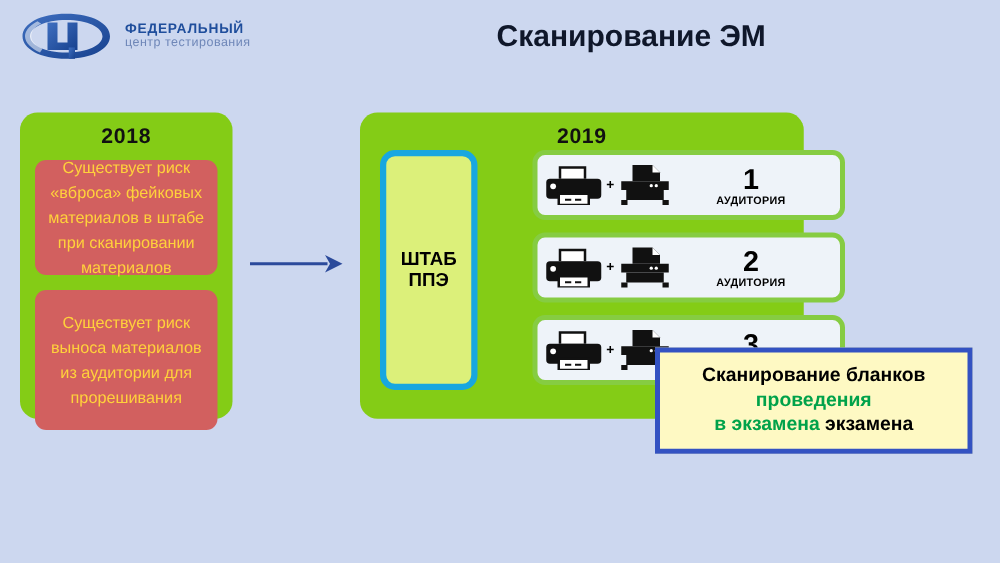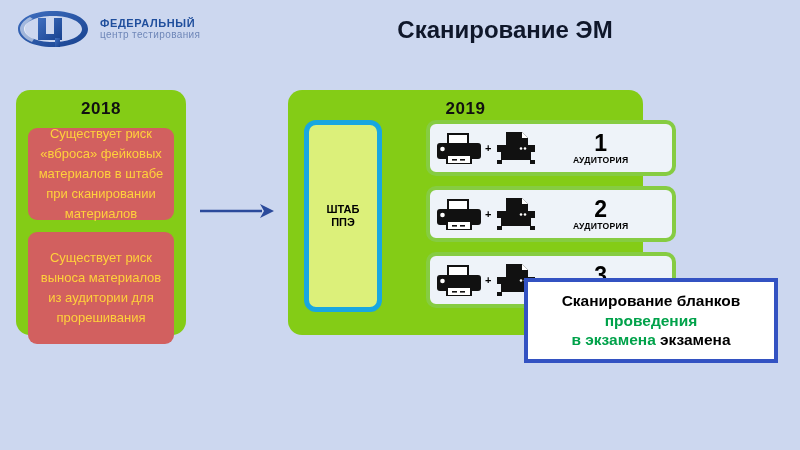--- a/index.html
+++ b/index.html
@@ -126,21 +126,21 @@
     width: 78px;
     height: 192px;
     background: #dcf07a;
     border: 5px solid #18a7e0;
     border-radius: 12px;
     box-sizing: border-box;
     display: flex;
     align-items: center;
     justify-content: center;
     text-align: center;
-    font-size: 11px;
+    font-size: 15px;
     font-weight: bold;
     color: #000000;
     line-height: 1.15;
   }
   .rooms {
     position: absolute;
     left: 138px;
     top: 30px;
     width: 250px;
   }
@@ -186,21 +186,21 @@
     margin-top: 1px;
   }
 
   
   .callout {
     position: absolute;
     left: 524px;
     top: 278px;
     width: 254px;
     height: 85px;
-    background: #ffffff;
+    background: #fef9c3;
     border: 4px solid #3352c2;
     box-sizing: border-box;
     display: flex;
     flex-direction: column;
     align-items: center;
     justify-content: center;
     text-align: center;
     font-size: 15.5px;
     font-weight: bold;
     line-height: 1.28;

